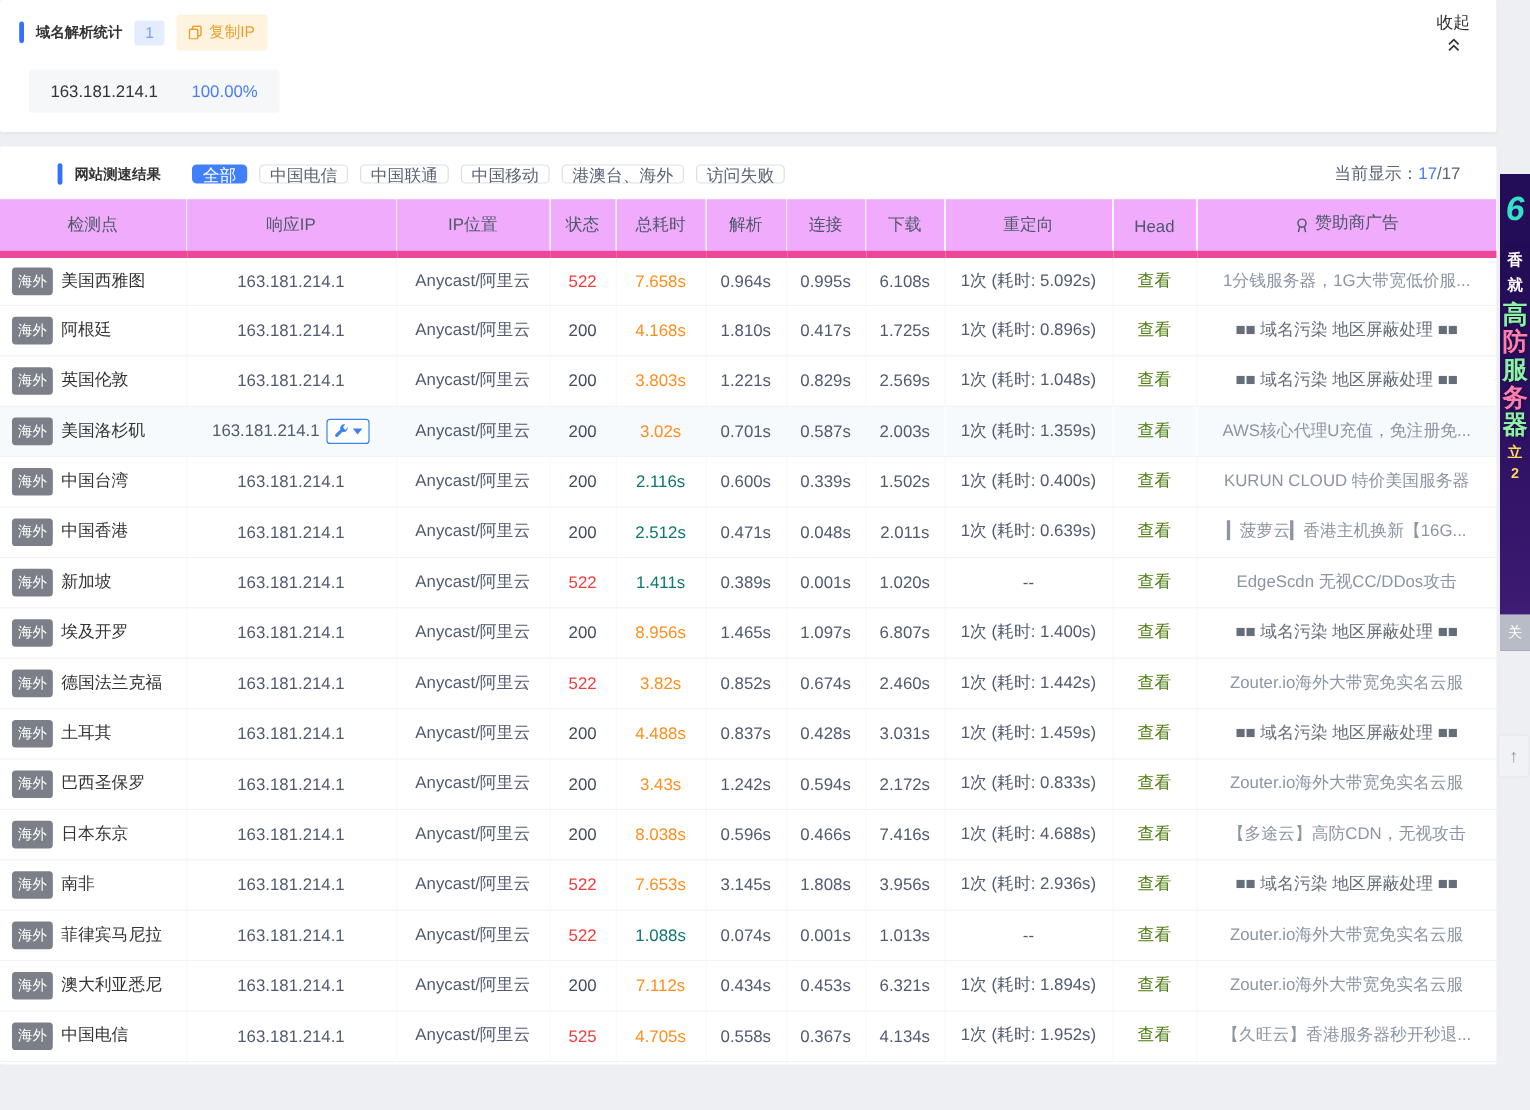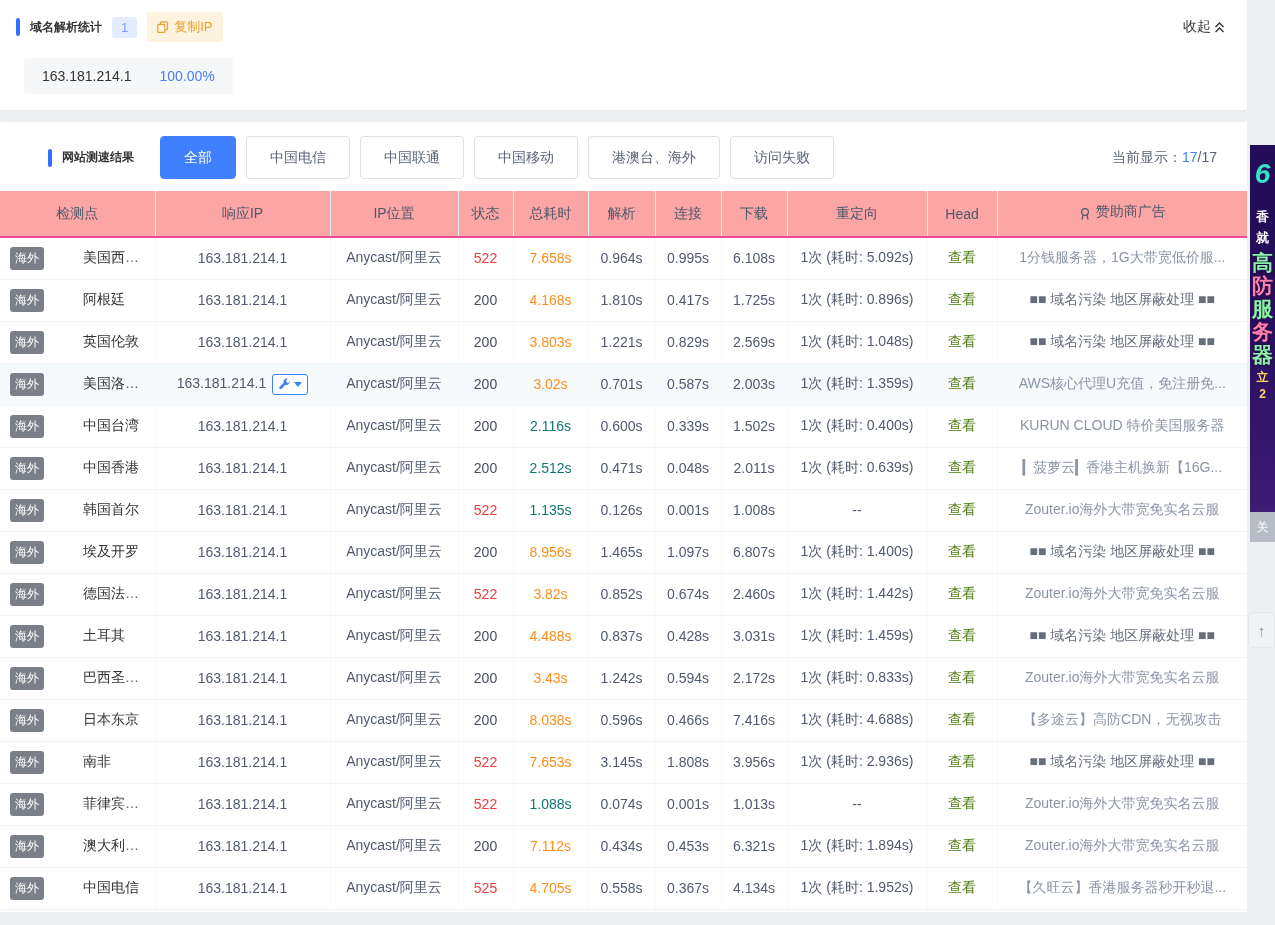--- a/index.html
+++ b/index.html
@@ -16,51 +16,51 @@
   
   .card { background:#fff; border-radius:2px; }
   .card-top { padding:12px 16px 16px; box-shadow:0 1px 3px rgba(0,0,0,.04); }
   .card-head { display:flex; align-items:center; justify-content:space-between; height:30px; }
   .head-left { display:flex; align-items:center; gap:10px; }
   .accent-bar { width:4px; height:18px; background:#3370ff; border-radius:2px; }
   .card-title { font-size:12px; font-weight:700; color:#333; margin:0; }
   .count-badge { background:#e4ecff; color:#7aa0ff; font-size:13px; padding:3px 9px; border-radius:3px; }
   .copy-ip-btn { display:inline-flex; align-items:center; gap:5px; background:#fdf3de; color:#ec9f2e;
     border:none; font-size:13px; padding:6px 10px; border-radius:3px; cursor:pointer; }
-  .collapse-btn { background:none; border:none; color:#333; font-size:14px; display:flex; align-items:center; gap:3px; cursor:pointer; }
+  .collapse-btn { background:none; border:none; color:#333; font-size:14px; display:flex; align-items:center; gap:3px; cursor:pointer;flex-direction:column; }
   .ip-chip { margin-top:16px; margin-left:8px; display:inline-flex; gap:28px; background:#f6f7f9;
     padding:10px 18px; border-radius:3px; font-size:14px; cursor:pointer; }
   .ip-chip .ip { color:#333; }
   .ip-chip .pct { color:#4a7df7;text-align:right; }
 
   
   .card-main { margin-top:12px; padding-bottom:2px; }
   .main-head { padding:14px 16px 12px; display:flex; align-items:center; }
   .main-title-wrap { display:flex; align-items:center; gap:10px; margin-right:26px;margin-left:32px; }
   .tabs { display:flex; gap:10px; }
-  .tab { height:43px; padding:0 23px; font-size:14px; border:1px solid #dcdfe6; background:#fff;
+  .tab { height:16px; padding:0 8px; font-size:14px; border:1px solid #dcdfe6; background:#fff;
     color:#5a6475; border-radius:4px; cursor:pointer; }
   .tab.active { background:#4080ff; border-color:#4080ff; color:#fff; }
   .current-display { margin-left:auto; font-size:14px; color:#5a6475; padding-right:14px; }
   .current-display .shown { color:#4080ff; }
 
   table { width:100%; border-collapse:collapse; table-layout:fixed; }
-  thead th { height:46px; background:#fca5a5; font-weight:400; font-size:14px; color:#4e5969;
-    border-right:1px solid #e9ebf0; border-bottom:2px solid #ec4899; overflow:hidden; white-space:nowrap; }
+  thead th { height:46px; background:#f0abfc; font-weight:400; font-size:14px; color:#4e5969;
+    border-right:1px solid #e9ebf0; border-bottom:6px solid #ec4899; overflow:hidden; white-space:nowrap; }
   thead th:last-child { border-right:none; }
   .sponsor-head { display:inline-flex; align-items:flex-end; gap:5px; }
   tbody td { height:42px; text-align:center; font-size:14px; color:#515a6e;
     border-bottom:1px solid #f1f3f6; border-right:1px solid #f8f9fb;
     overflow:hidden; white-space:nowrap; text-overflow:ellipsis; padding:0 2px; }
   tbody td:last-child { border-right:none; }
   tr.highlight { background:#f6fafd; }
   .cell-loc { text-align:left; padding-left:10px; }
   .region-tag { display:inline-block; background:#7b7f87; color:#fff; font-size:12px;
     padding:3px 5px; border-radius:3px; margin-right:7px; }
-  .loc-name { color:#333;margin-left:32px; }
+  .loc-name { color:#333; }
   .status-error { color:#f23c3c; }
   .status-ok { color:#454e5e; }
   .time-slow { color:#ff8e1c; }
   .time-mid { color:#0f766e; }
   .view-link { color:#4d7c0f; cursor:pointer; text-decoration:none; }
   .ad-text { color:#8c95a4; cursor:pointer;text-align:center; }
   .ad-dark { color:#666e7a; }
   .tool-btn { display:inline-flex; align-items:center; gap:3px; margin-left:6px; vertical-align:middle;
     border:1px solid #3b82f6; background:#fff; border-radius:3px; padding:3px 5px; cursor:pointer; }
   .caret { width:0; height:0; border-left:4px solid transparent; border-right:4px solid transparent;
@@ -258,31 +258,31 @@
             <td class="status-ok">200</td>
             <td class="time-mid">2.512s</td>
             <td>0.471s</td>
             <td>0.048s</td>
             <td>2.011s</td>
             <td>1次 (耗时: 0.639s)</td>
             <td><a class="view-link">查看</a></td>
             <td><span class="ad-text">▎菠萝云▎香港主机换新【16G...</span></td>
           </tr>
           <tr>
-            <td class="cell-loc"><span class="region-tag">海外</span><span class="loc-name">韩国首尔</span></td>
+            <td class="cell-loc"><span class="region-tag">海外</span><span class="loc-name">新加坡</span></td>
             <td><span>163.181.214.1</span></td>
             <td>Anycast/阿里云</td>
             <td class="status-error">522</td>
-            <td class="time-mid">1.135s</td>
-            <td>0.126s</td>
+            <td class="time-mid">1.411s</td>
+            <td>0.389s</td>
             <td>0.001s</td>
-            <td>1.008s</td>
+            <td>1.020s</td>
             <td>--</td>
             <td><a class="view-link">查看</a></td>
-            <td><span class="ad-text">Zouter.io海外大带宽免实名云服</span></td>
+            <td><span class="ad-text">EdgeScdn 无视CC/DDos攻击</span></td>
           </tr>
           <tr>
             <td class="cell-loc"><span class="region-tag">海外</span><span class="loc-name">埃及开罗</span></td>
             <td><span>163.181.214.1</span></td>
             <td>Anycast/阿里云</td>
             <td class="status-ok">200</td>
             <td class="time-slow">8.956s</td>
             <td>1.465s</td>
             <td>1.097s</td>
             <td>6.807s</td>

